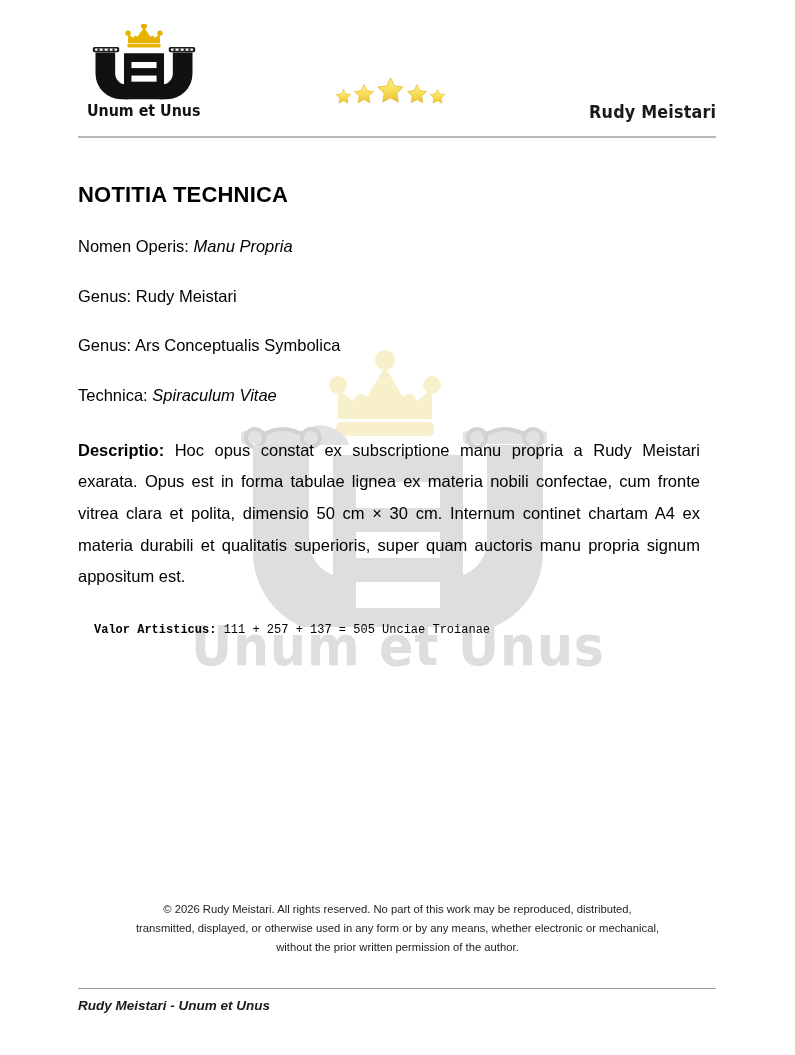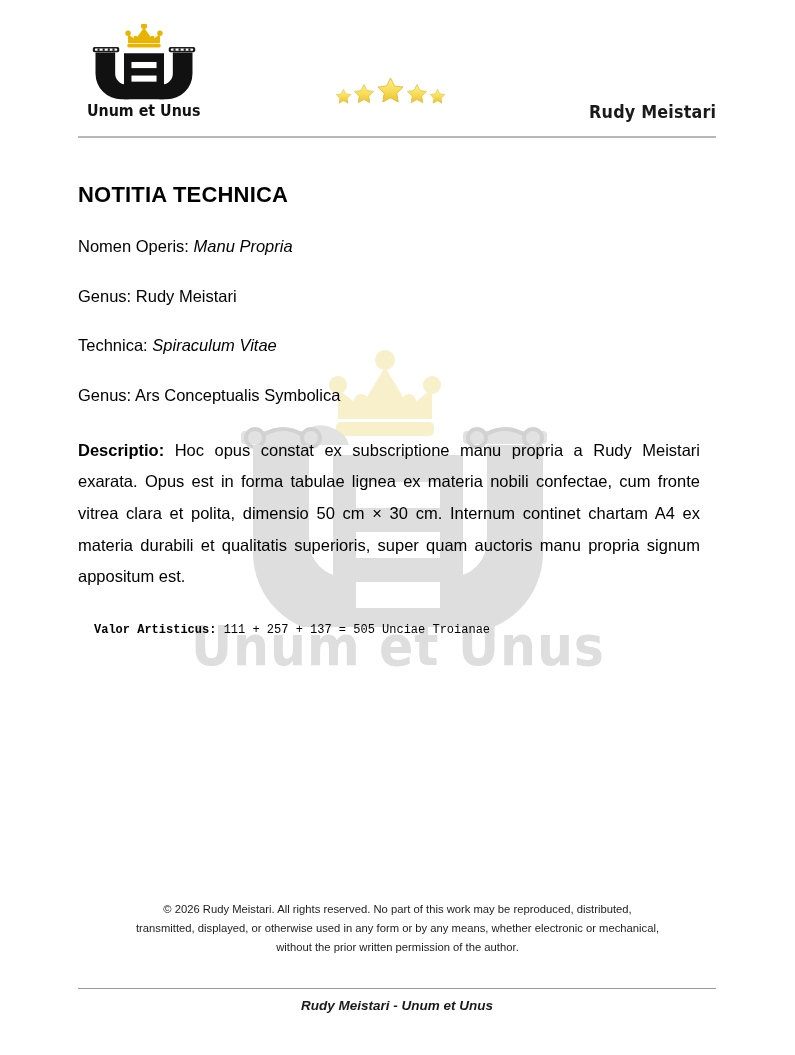--- a/index.html
+++ b/index.html
@@ -190,21 +190,21 @@
     width: 638px;
     height: 1px;
     background: #9a9a9a;
     z-index: 2;
   }
   .footer-text {
     position: absolute;
     left: 78px;
     top: 998px;
     width: 638px;
-    text-align: center;
+    text-align: left;
     font-style: italic;
     font-weight: bold;
     font-size: 13.5px;
     color: #1a1a1a;
     z-index: 2;
   }
 </style>
 </head>
 <body>
 
@@ -342,27 +342,27 @@
       <span class="label">Nomen Operis:</span>
       <span class="value italic">Manu Propria</span>
     </p>
 
     <p class="field">
       <span class="label">Genus:</span>
       <span class="value">Rudy Meistari</span>
     </p>
 
     <p class="field">
+      <span class="label">Genus:</span>
+      <span class="value">Ars Conceptualis Symbolica</span>
+    </p>
+
+    <p class="field">
       <span class="label">Technica:</span>
       <span class="value italic">Spiraculum Vitae</span>
-    </p>
-
-    <p class="field">
-      <span class="label">Genus:</span>
-      <span class="value">Ars Conceptualis Symbolica</span>
     </p>
 
 
     <p class="descr">
       <span class="label">Descriptio:</span>
       <span class="value">Hoc opus constat ex subscriptione manu propria a Rudy Meistari exarata. Opus est in forma tabulae lignea ex materia nobili confectae, cum fronte vitrea clara et polita, dimensio 50 cm × 30 cm. Internum continet chartam A4 ex materia durabili et qualitatis superioris, super quam auctoris manu propria signum appositum est.</span>
     </p>
 
     <p class="valor">
       <span class="label">Valor Artisticus:</span>

